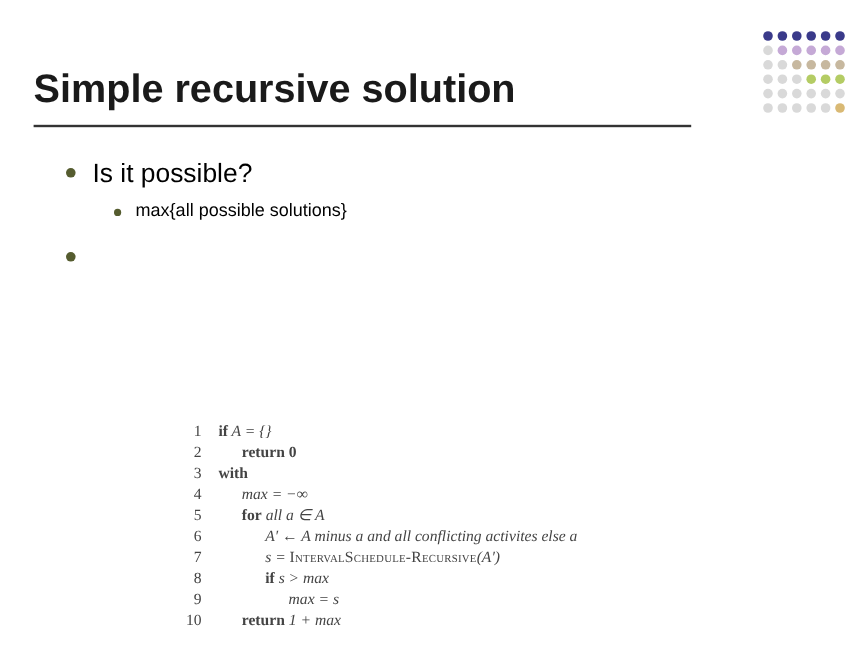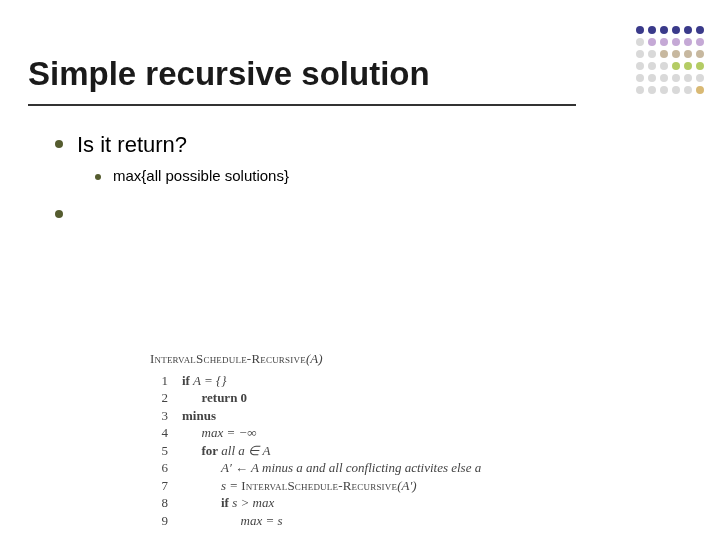--- a/index.html
+++ b/index.html
@@ -171,48 +171,45 @@
       <span class="d c5"></span>
       <span class="d c6"></span>
   </div>
 
   <div class="title">Simple recursive solution</div>
   <div class="title-underline"></div>
 
   <div class="content">
     <div class="lvl1">
       <span class="bullet-dot"></span>
-      <span class="txt">Is it return?</span>
+      <span class="txt">Is it possible?</span>
     </div>
     <div class="lvl2">
       <span class="bullet-dot small"></span>
       <span class="txt">max{all possible solutions}</span>
     </div>
     <div class="lvl1">
       <span class="bullet-dot"></span>
     </div>
   </div>
 
   <div class="algo">
-    <div class="algo-header">
-      <span class="sc">IntervalSchedule-Recursive</span><span class="it">(A)</span>
-    </div>
     <table class="algo-table">
       <tbody>
           <tr>
         <td class="num">1</td>
         <td><span class="kw">if</span><span class="it"> A = {}</span></td>
       </tr>
       <tr>
         <td class="num">2</td>
         <td>&nbsp;&nbsp;&nbsp;&nbsp;&nbsp;&nbsp;<span class="kw">return 0</span></td>
       </tr>
       <tr>
         <td class="num">3</td>
-        <td><span class="kw">minus</span></td>
+        <td><span class="kw">with</span></td>
       </tr>
       <tr>
         <td class="num">4</td>
         <td>&nbsp;&nbsp;&nbsp;&nbsp;&nbsp;&nbsp;<span class="it">max = −∞</span></td>
       </tr>
       <tr>
         <td class="num">5</td>
         <td>&nbsp;&nbsp;&nbsp;&nbsp;&nbsp;&nbsp;<span class="kw">for</span><span class="it"> all a ∈ A</span></td>
       </tr>
       <tr>
@@ -223,18 +220,22 @@
         <td class="num">7</td>
         <td>&nbsp;&nbsp;&nbsp;&nbsp;&nbsp;&nbsp;&nbsp;&nbsp;&nbsp;&nbsp;&nbsp;&nbsp;<span class="it">s = </span><span class="sc">IntervalSchedule-Recursive</span><span class="it">(A′)</span></td>
       </tr>
       <tr>
         <td class="num">8</td>
         <td>&nbsp;&nbsp;&nbsp;&nbsp;&nbsp;&nbsp;&nbsp;&nbsp;&nbsp;&nbsp;&nbsp;&nbsp;<span class="kw">if</span><span class="it"> s &gt; max</span></td>
       </tr>
       <tr>
         <td class="num">9</td>
         <td>&nbsp;&nbsp;&nbsp;&nbsp;&nbsp;&nbsp;&nbsp;&nbsp;&nbsp;&nbsp;&nbsp;&nbsp;&nbsp;&nbsp;&nbsp;&nbsp;&nbsp;&nbsp;<span class="it">max = s</span></td>
+      </tr>
+      <tr>
+        <td class="num">10</td>
+        <td>&nbsp;&nbsp;&nbsp;&nbsp;&nbsp;&nbsp;<span class="kw">return</span><span class="it"> 1 + max</span></td>
       </tr>
     </tbody>
       </table>
   </div>
 
 </div>
 
 </body></html>

